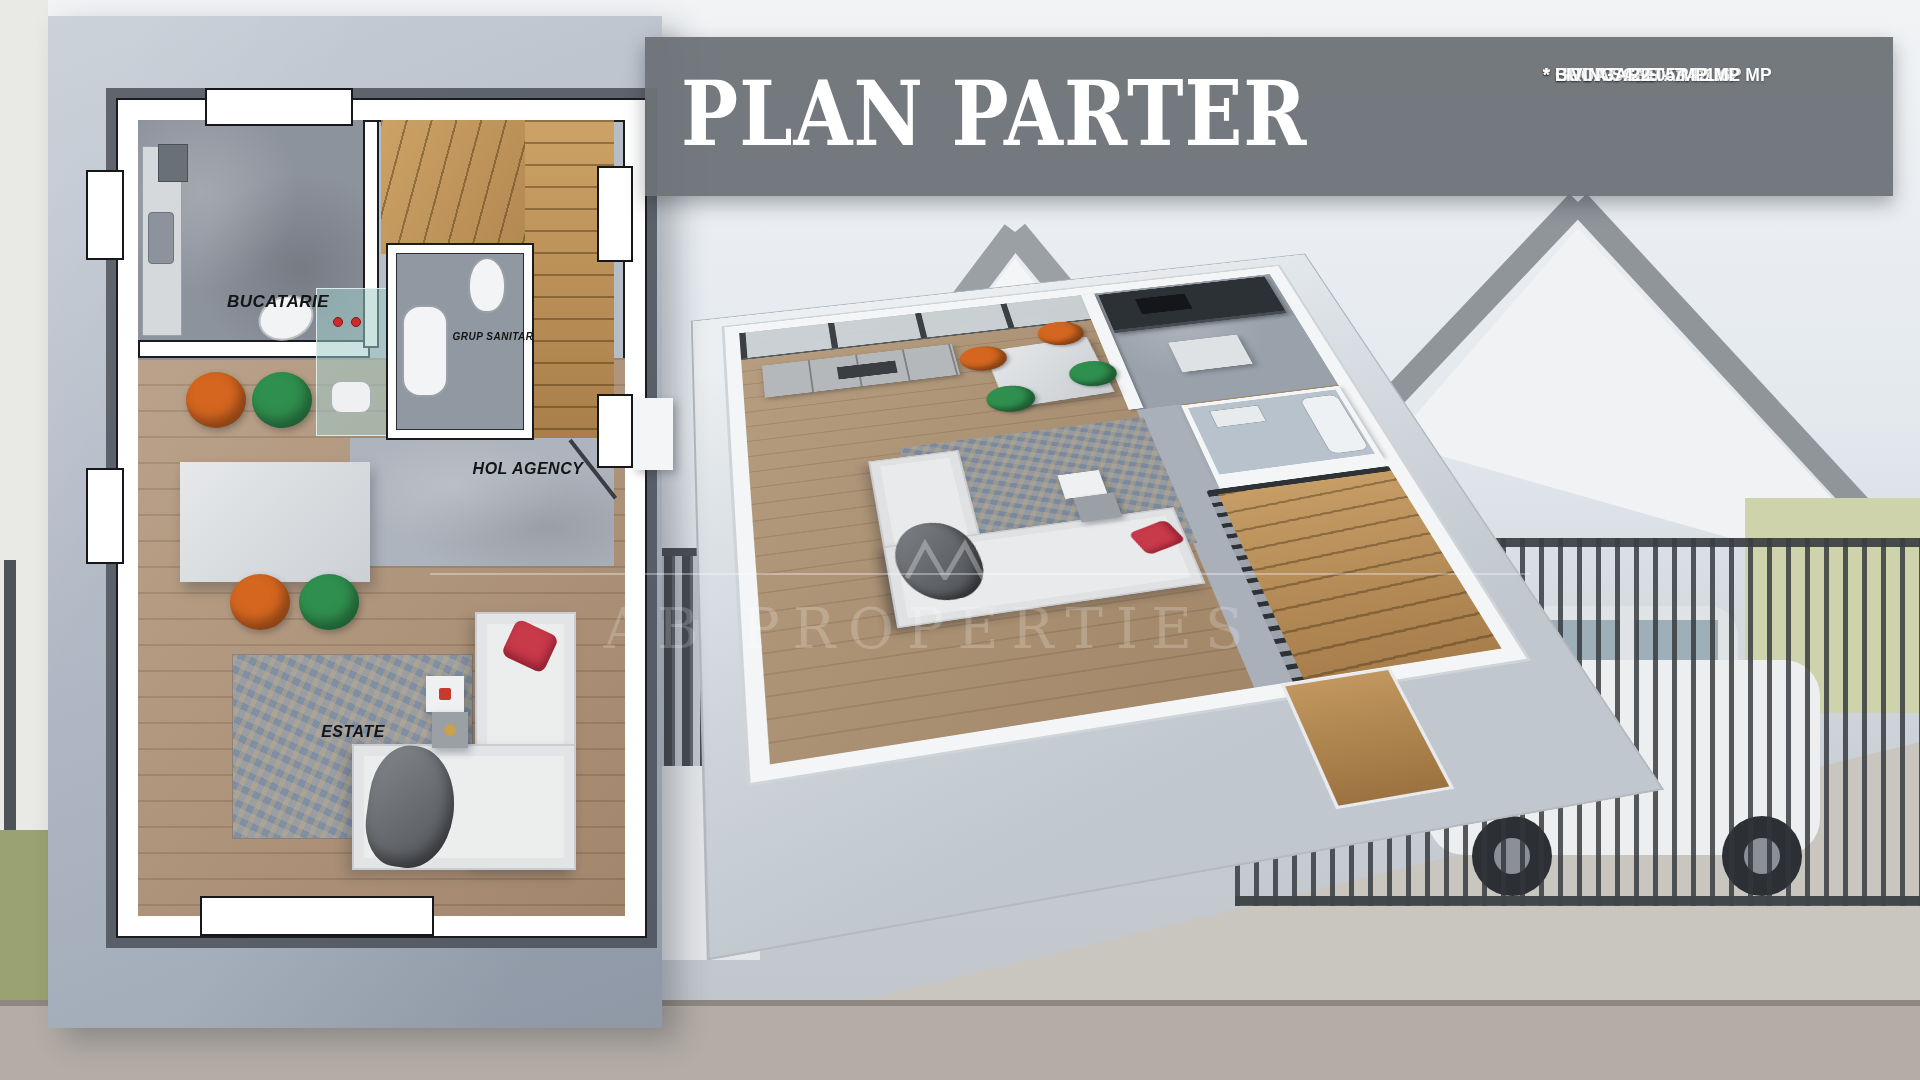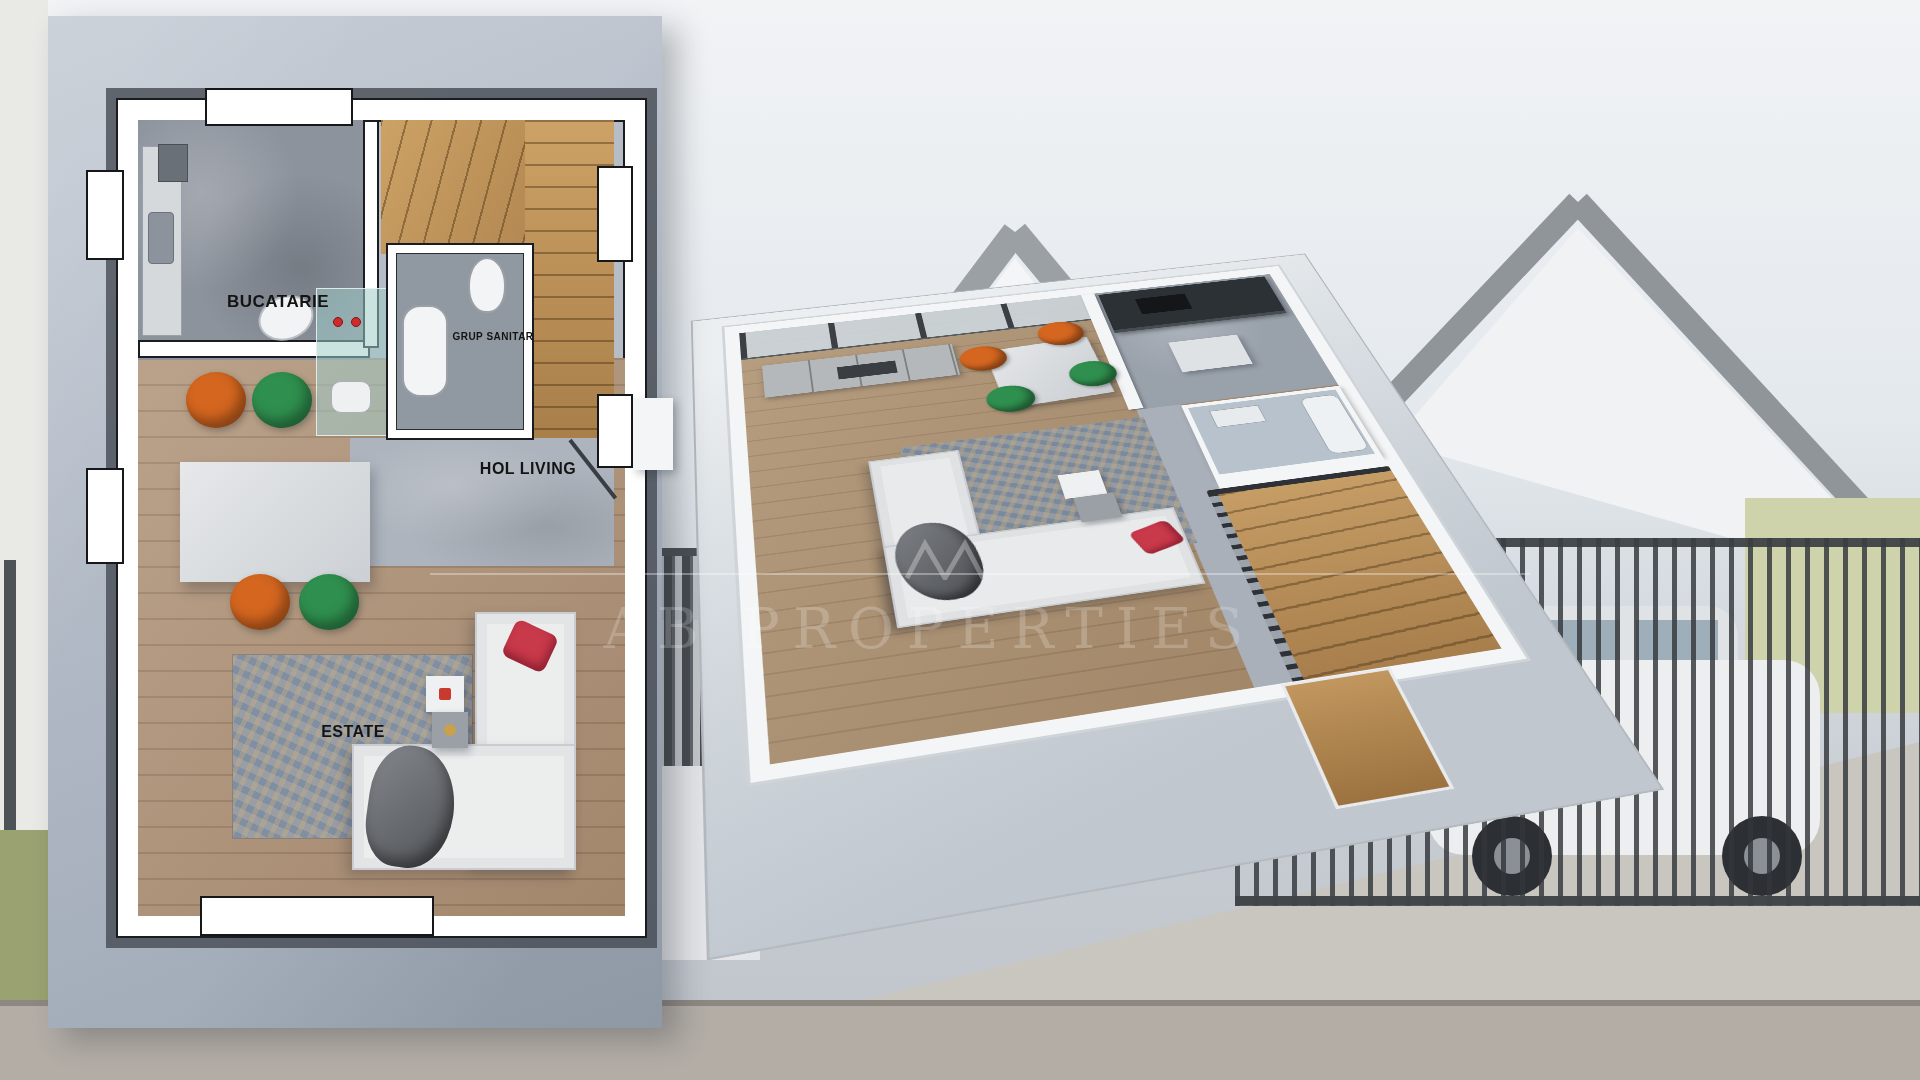--- a/index.html
+++ b/index.html
@@ -20,21 +20,21 @@
     border-top:8px solid #44484d;}
 
   
   .card{left:48px;top:16px;width:614px;height:1012px;z-index:10;
     background:linear-gradient(160deg,#c6cdd6 0%,#b3bbc7 45%,#9da7b4 100%);
     box-shadow:16px 12px 28px rgba(40,45,55,.3);}
   .card-shade{left:48px;top:16px;width:614px;height:1012px;z-index:11;pointer-events:none;
     background:linear-gradient(115deg,rgba(255,255,255,.10) 8%,transparent 30%,transparent 55%,rgba(70,80,95,.16) 85%);}
   .plan2d{left:118px;top:100px;width:527px;height:836px;z-index:12;
     background:#b7bdc7;border:20px solid #ffffff;
-    box-shadow:inset 0 0 0 2px #1a1c20,0 0 0 2px #1a1c20,0 0 0 12px rgba(72,77,85,.82);}
+    box-shadow:inset 0 0 0 2px #1a1c20,0 0 0 2px #1a1c20,0 0 0 12px rgba(72,77,85,.82);font-style:italic;}
   .plan2d-inner{left:0;top:0;right:0;bottom:0;overflow:hidden;}
   
   .r-living{left:0px;top:238px;width:487px;height:558px;background-color:#b1957a;
     background-image:linear-gradient(135deg,rgba(255,255,255,.12),rgba(70,45,25,.14)),
       repeating-linear-gradient(180deg,rgba(86,60,36,.22) 0 2px,transparent 2px 26px);}
   .r-kitchen{left:0px;top:0px;width:227px;height:240px;background-color:#8d939d;
     background-image:radial-gradient(ellipse at 28% 30%,rgba(255,255,255,.20),transparent 42%),
       radial-gradient(ellipse at 72% 62%,rgba(58,62,68,.28),transparent 46%);}
   .r-stairs-top{left:243px;top:0px;width:233px;height:134px;
     background:linear-gradient(120deg,#cda266,#a87e49);}
@@ -297,33 +297,42 @@
       <div class="pillow-red2d"></div>
       <div class="throw2d"></div>
       <div class="ct-white">
         <div class="ct-red"></div>
       </div>
       <div class="ct-gray">
         <div class="ct-gold"></div>
       </div>
       <div class="room-label lbl-kitchen">BUCATARIE</div>
       <div class="room-label lbl-bath">GRUP SANITAR</div>
-      <div class="room-label lbl-hall">HOL LIVING</div>
+      <div class="room-label lbl-hall">HOL AGENCY</div>
       <div class="room-label lbl-living">ESTATE</div>
     </div>
   </div>
   <div class="card-shade"></div>
   <div class="win w-top"></div>
   <div class="win w-left-a"></div>
   <div class="win w-left-b"></div>
   <div class="win w-bottom"></div>
   <div class="win w-right-a"></div>
   <div class="stoop"></div>
   <div class="win w-door"></div>
 
   <div class="wm wm-line"></div>
   <svg class="wm wm-logo" viewBox="0 0 80 44">
     <polyline points="2,42 20,8 40,42 60,8 78,42" fill="none" stroke="rgba(255,255,255,0.30)" stroke-width="5"></polyline>
   </svg>
   <div class="wm wm-brand">AB PROPERTIES</div>
 
+  <div class="banner">
+    <div class="banner-title">PLAN PARTER</div>
+    <div class="area-list">
+      <span class="area-item">* HOL ACCES - 2.99 MP</span>
+      <span class="area-item">* GRUP SANITAR - 1.62 MP</span>
+      <span class="area-item">* BUCATARIE - 7.42 MP</span>
+      <span class="area-item">* LIVING - 22.05 MP</span>
+    </div>
+  </div>
 
 </div>
 
 </body></html>

